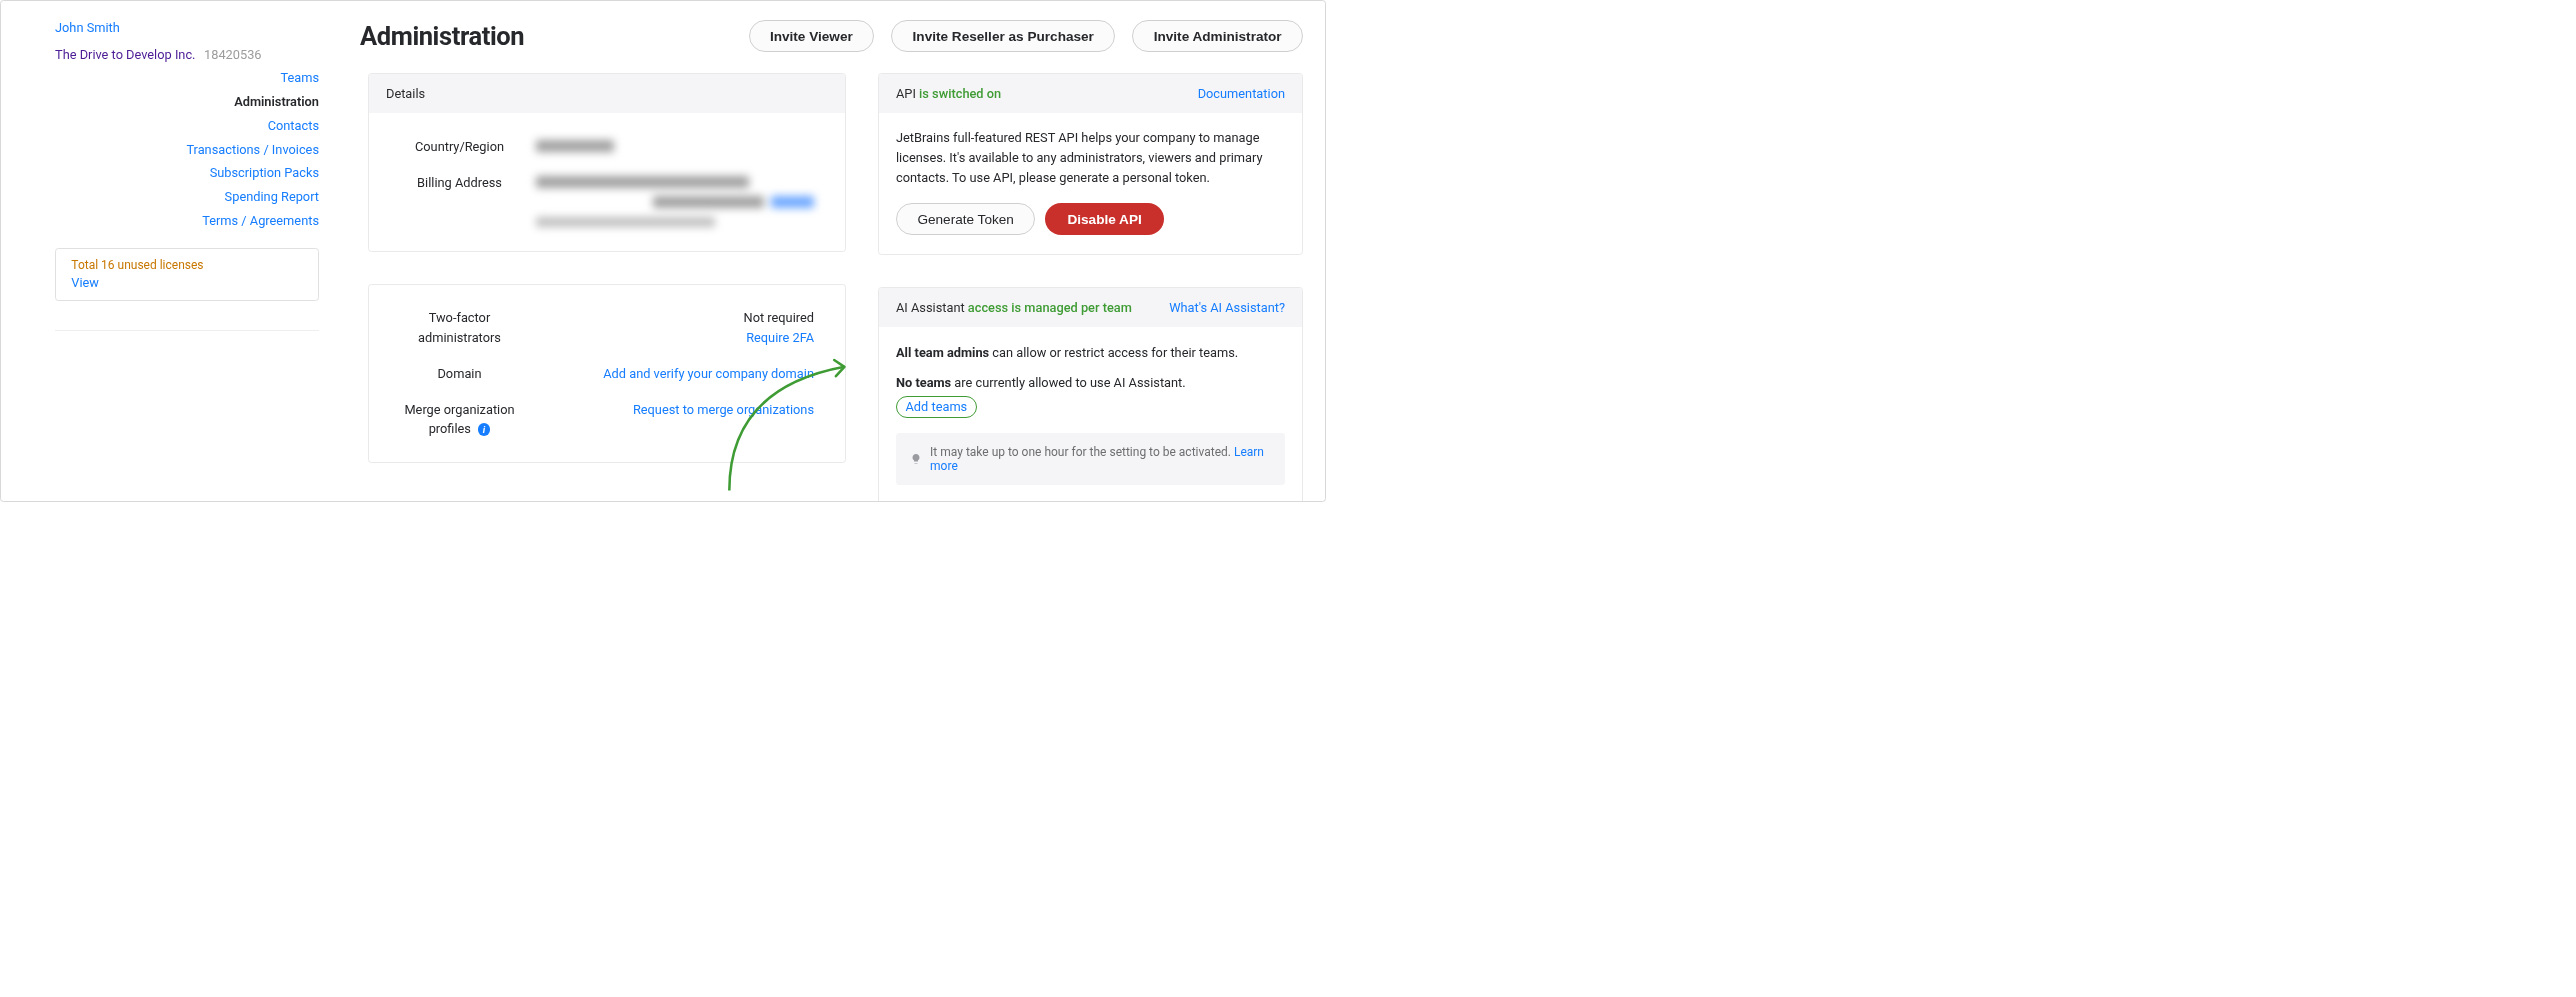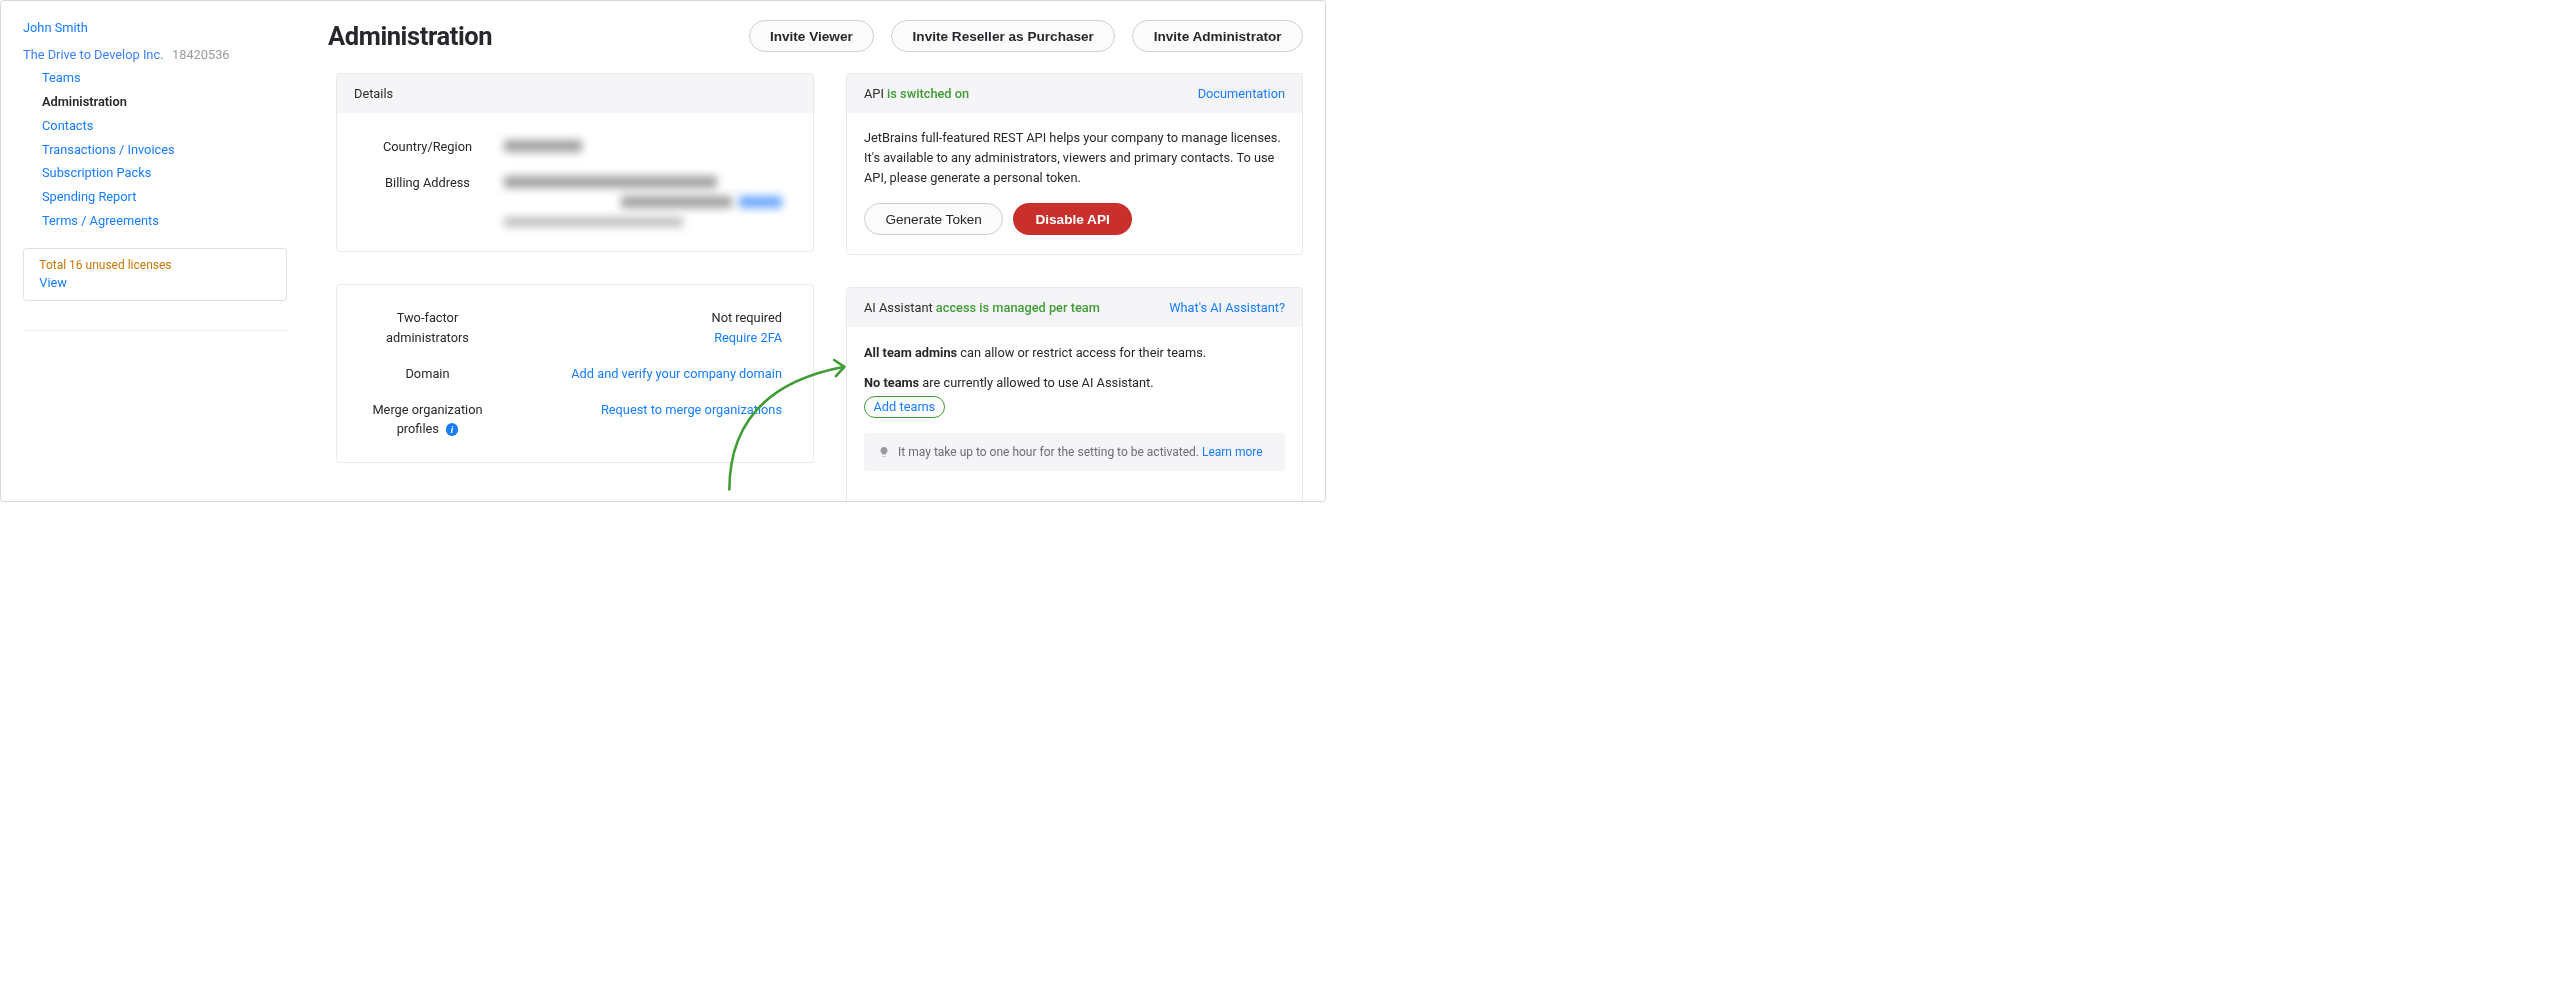--- a/index.html
+++ b/index.html
@@ -11,27 +11,27 @@
     width: 1326px;
     height: 502px;
     border: 0.9px solid #d8d8d8;
     border-radius: 3.4px;
     padding: 19px 22px 17px 22px;
     position: relative;
     overflow: hidden;
   }
   .layout { display: flex; gap: 41px; }
   
-  .sidebar { width: 264px; flex-shrink: 0; }
+  .sidebar { width: 264px; flex-shrink: 0; margin-left: 32px; }
   .user-link { color: #167dff; text-decoration: none; display: block; margin-bottom: 12px; font-size: 12.8px; }
   .org-row { display: flex; align-items: baseline; gap: 8.5px; margin-bottom: 10.2px; }
-  .org-link { color: #3b82f6; font-size: 12.8px; text-decoration: none; }
+  .org-link { color: #4c1d95; font-size: 12.8px; text-decoration: none; }
   .org-id { color: #9c9c9c; font-size: 12.8px; }
   .nav { padding-left: 19px; }
-  .nav-item { color: #167dff; font-size: 12.8px; text-decoration: none; display: block; line-height: 1; }
+  .nav-item { color: #167dff; font-size: 12.8px; text-decoration: none; display: block; line-height: 1; text-align: right; }
   .nav-item.active { color: #27282c; font-weight: 600; }
   .nav-item + .nav-item { margin-top: 11px; }
   .licenses-card { border: 0.9px solid #e0e0e0; border-radius: 3.4px; padding: 8.5px 15.3px 10.2px 15.3px; margin-top: 20.4px; }
   .licenses-line { color: #c77700; font-size: 12px; }
   .view-link { color: #167dff; font-size: 12.8px; text-decoration: none; display: inline-block; margin-top: 3.4px; }
   .divider { border: 0; border-top: 0.9px solid #eee; margin-top: 29px; }
 
   
   .main { flex: 1; display: flex; flex-direction: column; }
   .header-row { display: flex; align-items: center; justify-content: space-between; margin-bottom: 20.4px; }

